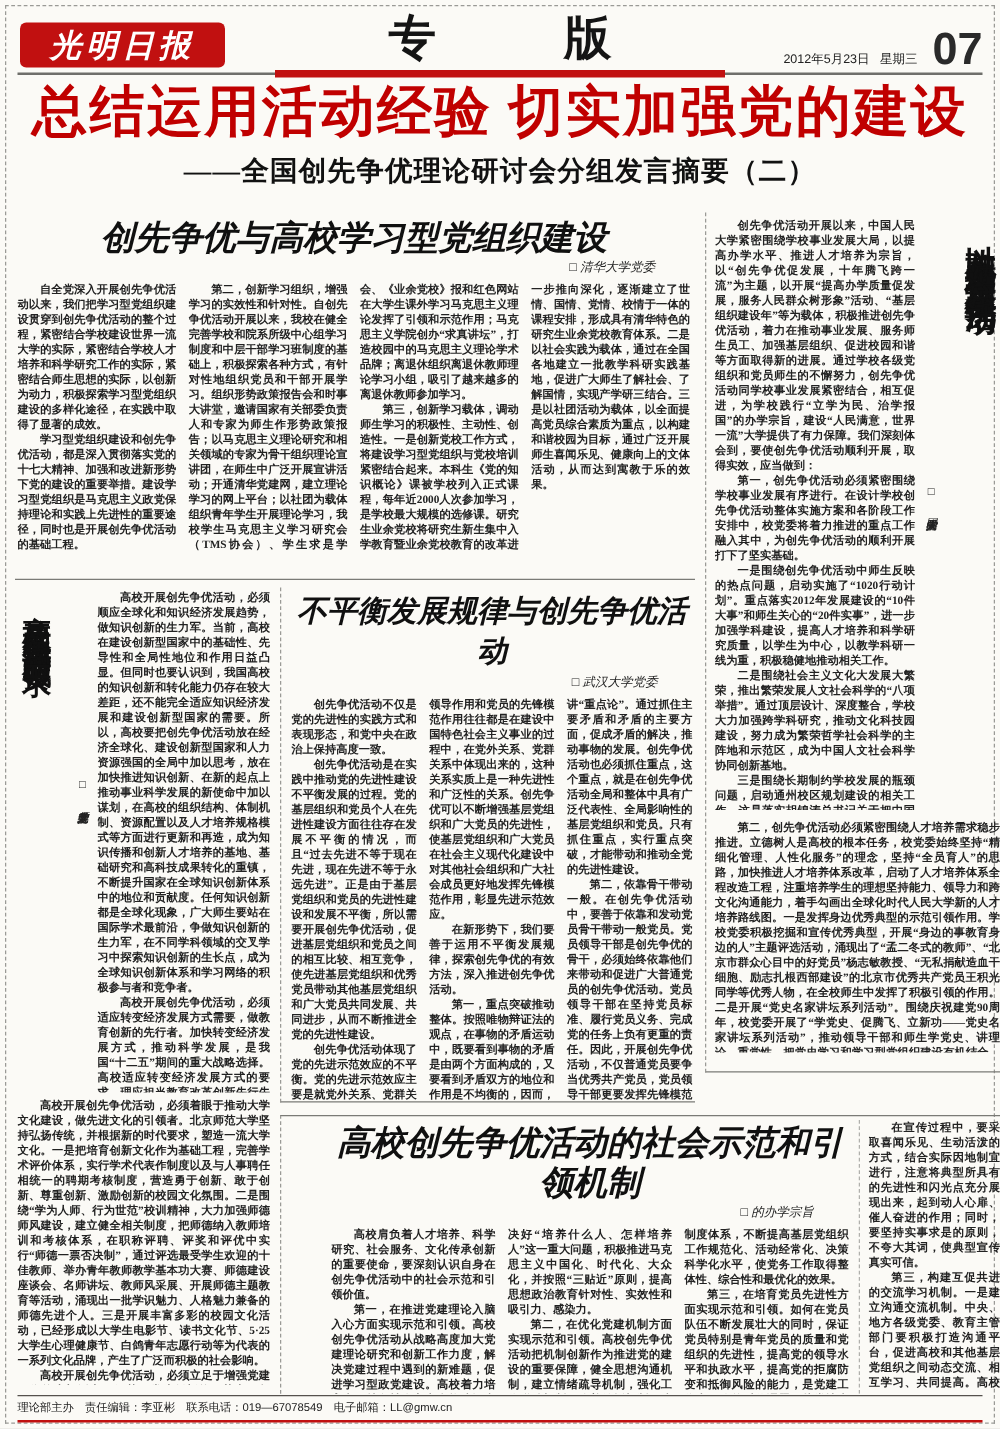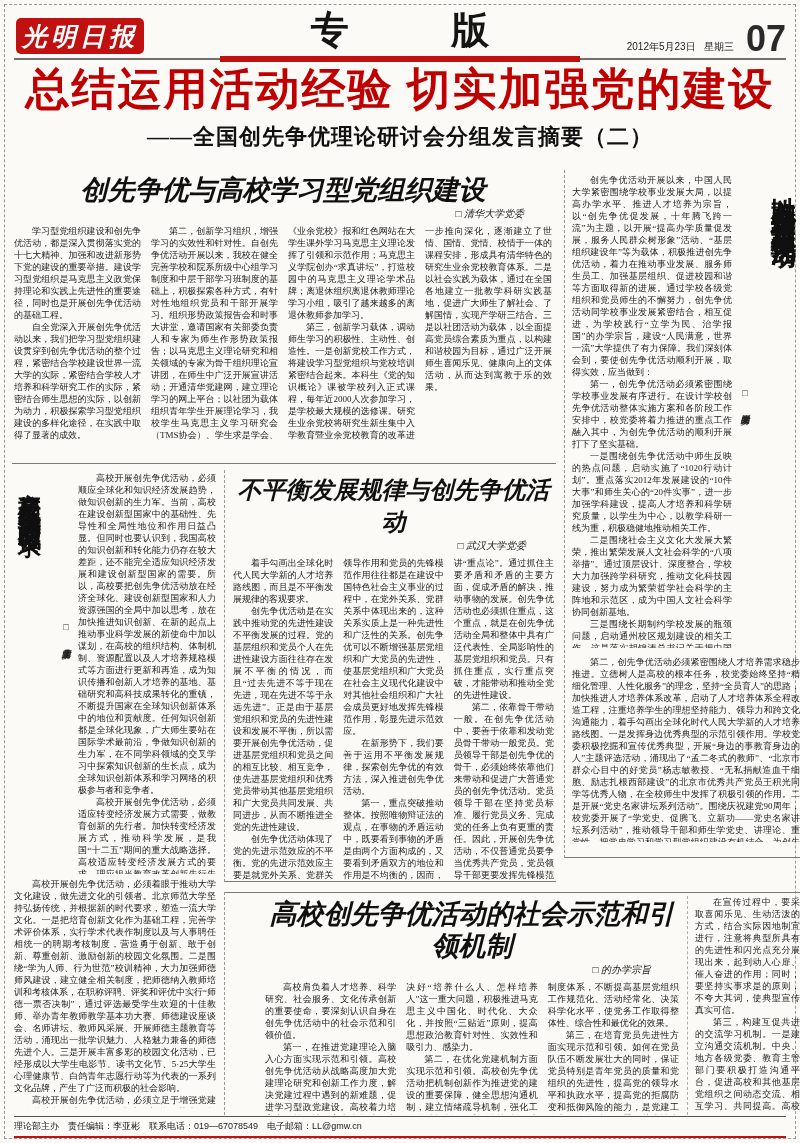--- a/index.html
+++ b/index.html
@@ -2,21 +2,21 @@
 <html><head>
 <meta charset="utf-8">
 <style>
   html,body{margin:0;padding:0;background:#d8d8d4;}
   .page{position:relative;width:800px;height:1143px;margin:0 auto;background:#fbfaf6;
         font-family:"Liberation Serif","DejaVu Serif",serif;color:#1a1a1a;overflow:hidden;box-sizing:border-box;}
   .frame{position:absolute;left:4px;top:4px;right:4px;bottom:4px;border:1px dashed #9a9a96;pointer-events:none;}
 
   
   .masthead{position:absolute;left:14px;right:14px;top:12px;height:46px;border-bottom:2px solid #6f6f6b;}
-  .logo{position:absolute;left:2px;bottom:4px;width:128px;height:36px;background:#c11010;color:#fff;
+  .logo{position:absolute;left:2px;bottom:4px;width:164px;height:36px;background:#c11010;color:#fff;
         border-radius:5px;display:flex;align-items:center;justify-content:center;
         font-size:25px;font-weight:bold;font-style:italic;letter-spacing:4px;}
   .section-title{position:absolute;left:0;right:0;bottom:2px;text-align:center;
         font-size:38px;font-weight:900;letter-spacing:46px;text-indent:46px;
         font-family:"Liberation Sans","DejaVu Sans",sans-serif;color:#141414;}
   .red-bar{position:absolute;left:50%;transform:translateX(-50%);bottom:-4px;width:360px;height:6px;background:#c11010;}
   .dateblock{position:absolute;right:52px;bottom:4px;font-size:10px;color:#222;
         font-family:"Liberation Sans","DejaVu Sans",sans-serif;}
   .pagenum{position:absolute;right:0;bottom:-2px;font-size:36px;font-weight:bold;color:#2a2a2a;
         font-family:"Liberation Sans","DejaVu Sans",sans-serif;}
@@ -26,21 +26,21 @@
   .headline h1{margin:0;font-size:44px;line-height:52px;font-weight:900;color:#c00000;letter-spacing:2px;}
   .headline h2{margin:6px 0 0 0;font-size:22px;font-weight:bold;color:#111;letter-spacing:1px;}
 
   
   .content{position:absolute;left:12px;right:12px;top:170px;height:945px;}
   .art{position:absolute;box-sizing:border-box;overflow:hidden;}
   .art-title{text-align:center;font-size:27px;font-weight:900;line-height:32px;margin:2px 0 1px 0;color:#101010;font-style:italic;}
   .art-title.small{font-size:24px;}
   .byline{text-align:right;font-size:10px;font-style:italic;color:#222;padding-right:28px;margin-bottom:4px;}
   .body-text{font-size:9px;line-height:12px;text-align:justify;color:#222;overflow:hidden;}
-  .body-text p{margin:0;text-indent:2em;}
+  .body-text p{margin:0;text-indent:2em;font-weight:bold;}
   .cols4{column-count:4;column-gap:10px;}
   .cols3{column-count:3;column-gap:10px;}
 
   
   .a-tsinghua{left:0;top:0;width:544px;height:294px;border-bottom:1px solid #7a7a76;padding:2px 4px 4px 2px;}
   .a-tsinghua .body-text{height:228px;}
 
   
   .a-renmin{left:552px;top:0;width:236px;height:688px;border-left:1px dashed #9a9a96;border-bottom:1px solid #7a7a76;padding:4px 0 4px 7px;}
   .renmin-top{position:relative;height:474px;}
@@ -99,22 +99,22 @@
     <h1>总结运用活动经验  切实加强党的建设</h1>
     <h2>——全国创先争优理论研讨会分组发言摘要（二）</h2>
   </div>
 
   <div class="content">
 
     <div class="art a-tsinghua">
       <div class="art-title">创先争优与高校学习型党组织建设</div>
       <div class="byline">□ 清华大学党委</div>
       <div class="body-text cols4">
+          <p>自全党深入开展创先争优活动以来，我们把学习型党组织建设贯穿到创先争优活动的整个过程，紧密结合学校建设世界一流大学的实际，紧密结合学校人才培养和科学研究工作的实际，紧密结合师生思想的实际，以创新为动力，积极探索学习型党组织建设的多样化途径，在实践中取得了显著的成效。</p>
           <p>学习型党组织建设和创先争优活动，都是深入贯彻落实党的十七大精神、加强和改进新形势下党的建设的重要举措。建设学习型党组织是马克思主义政党保持理论和实践上先进性的重要途径，同时也是开展创先争优活动的基础工程。</p>
-          <p>自全党深入开展创先争优活动以来，我们把学习型党组织建设贯穿到创先争优活动的整个过程，紧密结合学校建设世界一流大学的实际，紧密结合学校人才培养和科学研究工作的实际，紧密结合师生思想的实际，以创新为动力，积极探索学习型党组织建设的多样化途径，在实践中取得了显著的成效。</p>
           <p>第二，创新学习组织，增强学习的实效性和针对性。自创先争优活动开展以来，我校在健全完善学校和院系所级中心组学习制度和中层干部学习班制度的基础上，积极探索各种方式，有针对性地组织党员和干部开展学习。组织形势政策报告会和时事大讲堂，邀请国家有关部委负责人和专家为师生作形势政策报告；以马克思主义理论研究和相关领域的专家为骨干组织理论宣讲团，在师生中广泛开展宣讲活动；开通清华党建网，建立理论学习的网上平台；以社团为载体组织青年学生开展理论学习，我校学生马克思主义学习研究会（TMS协会）、学生求是学会、《业余党校》报和红色网站在大学生课外学习马克思主义理论发挥了引领和示范作用；马克思主义学院创办“求真讲坛”，打造校园中的马克思主义理论学术品牌；离退休组织离退休教师理论学习小组，吸引了越来越多的离退休教师参加学习。</p>
           <p>第三，创新学习载体，调动师生学习的积极性、主动性、创造性。一是创新党校工作方式，将建设学习型党组织与党校培训紧密结合起来。本科生《党的知识概论》课被学校列入正式课程，每年近2000人次参加学习，是学校最大规模的选修课。研究生业余党校将研究生新生集中入学教育暨业余党校教育的改革进一步推向深化，逐渐建立了世情、国情、党情、校情于一体的课程安排，形成具有清华特色的研究生业余党校教育体系。二是以社会实践为载体，通过在全国各地建立一批教学科研实践基地，促进广大师生了解社会、了解国情，实现产学研三结合。三是以社团活动为载体，以全面提高党员综合素质为重点，以构建和谐校园为目标，通过广泛开展师生喜闻乐见、健康向上的文体活动，从而达到寓教于乐的效果。</p>
         </div>
     </div>
 
     <div class="art a-renmin">
       <div class="renmin-top">
         <div class="body-text">
             <p>创先争优活动开展以来，中国人民大学紧密围绕学校事业发展大局，以提高办学水平、推进人才培养为宗旨，以“创先争优促发展，十年腾飞跨一流”为主题，以开展“提高办学质量促发展，服务人民群众树形象”活动、“基层组织建设年”等为载体，积极推进创先争优活动，着力在推动事业发展、服务师生员工、加强基层组织、促进校园和谐等方面取得新的进展。通过学校各级党组织和党员师生的不懈努力，创先争优活动同学校事业发展紧密结合，相互促进，为学校践行“立学为民、治学报国”的办学宗旨，建设“人民满意，世界一流”大学提供了有力保障。我们深刻体会到，要使创先争优活动顺利开展，取得实效，应当做到：</p>
             <p>第一，创先争优活动必须紧密围绕学校事业发展有序进行。在设计学校创先争优活动整体实施方案和各阶段工作安排中，校党委将着力推进的重点工作融入其中，为创先争优活动的顺利开展打下了坚实基础。</p>
@@ -146,21 +146,21 @@
       <div class="bnu-bottom body-text">
           <p>高校开展创先争优活动，必须着眼于推动大学文化建设，做先进文化的引领者。北京师范大学坚持弘扬传统，并根据新的时代要求，塑造一流大学文化。一是把培育创新文化作为基础工程，完善学术评价体系，实行学术代表作制度以及与人事聘任相统一的聘期考核制度，营造勇于创新、敢于创新、尊重创新、激励创新的校园文化氛围。二是围绕“学为人师、行为世范”校训精神，大力加强师德师风建设，建立健全相关制度，把师德纳入教师培训和考核体系，在职称评聘、评奖和评优中实行“师德一票否决制”，通过评选最受学生欢迎的十佳教师、举办青年教师教学基本功大赛、师德建设座谈会、名师讲坛、教师风采展、开展师德主题教育等活动，涌现出一批学识魅力、人格魅力兼备的师德先进个人。三是开展丰富多彩的校园文化活动，已经形成以大学生电影节、读书文化节、5·25大学生心理健康节、白鸽青年志愿行动等为代表的一系列文化品牌，产生了广泛而积极的社会影响。</p>
           <p>高校开展创先争优活动，必须立足于增强党建工作的生机活力，做基层党建创新的示范者。坚持“围绕中心抓党建，凝聚人心促发展”，把创先争优活动渗透到教学科研和管理服务等各项工作中，扎实开展“基层组织建设年”活动，不断增强基层党组织的生机活力。一是创新学习形式，构建学校党委、院系分党委、基层党支部三级理论学习体系，推进学习型党组织建设。二是创新支部设置方式，积极探索把党支部建在科研团队、教学团队、项目团队上，使新的教学科研机构延伸到哪里，支部就设置到哪里。三是创新支部活动内容，积极支持党支部搭建跨学校、跨院系、跨学科、跨师生的共建平台，增强活动的实效性和吸引力，开展创建“优秀党日”活动，引导教工党支部围绕中心工作策划党组织活动。四是选好配强支部书记，明确规定任职条件原则上要求具有副高以上职称，把支部书记培训纳入干部教育培养体系。</p>
         </div>
     </div>
 
     <div class="art a-wuhan">
       <div class="art-title small">不平衡发展规律与创先争优活动</div>
       <div class="byline">□ 武汉大学党委</div>
       <div class="body-text cols3">
-          <p>着手勾画出全球化时代人民大学新的人才培养路线图，而且是不平衡发展规律的客观要求。</p>
+          <p>创先争优活动不仅是党的先进性的实践方式和表现形态，和党中央在政治上保持高度一致。</p>
           <p>创先争优活动是在实践中推动党的先进性建设不平衡发展的过程。党的基层组织和党员个人在先进性建设方面往往存在发展不平衡的情况，而且“过去先进不等于现在先进，现在先进不等于永远先进”。正是由于基层党组织和党员的先进性建设和发展不平衡，所以需要开展创先争优活动，促进基层党组织和党员之间的相互比较、相互竞争，使先进基层党组织和优秀党员带动其他基层党组织和广大党员共同发展、共同进步，从而不断推进全党的先进性建设。</p>
           <p>创先争优活动体现了党的先进示范效应的不平衡。党的先进示范效应主要是就党外关系、党群关系而言的。党组织的核心领导作用和党员的先锋模范作用往往都是在建设中国特色社会主义事业的过程中，在党外关系、党群关系中体现出来的，这种关系实质上是一种先进性和广泛性的关系。创先争优可以不断增强基层党组织和广大党员的先进性，使基层党组织和广大党员在社会主义现代化建设中对其他社会组织和广大社会成员更好地发挥先锋模范作用，彰显先进示范效应。</p>
           <p>在新形势下，我们要善于运用不平衡发展规律，探索创先争优的有效方法，深入推进创先争优活动。</p>
           <p>第一，重点突破推动整体。按照唯物辩证法的观点，在事物的矛盾运动中，既要看到事物的矛盾是由两个方面构成的，又要看到矛盾双方的地位和作用是不均衡的，因而，既要讲“两点论”，更要讲“重点论”。通过抓住主要矛盾和矛盾的主要方面，促成矛盾的解决，推动事物的发展。创先争优活动也必须抓住重点，这个重点，就是在创先争优活动全局和整体中具有广泛代表性、全局影响性的基层党组织和党员。只有抓住重点，实行重点突破，才能带动和推动全党的先进性建设。</p>
           <p>第二，依靠骨干带动一般。在创先争优活动中，要善于依靠和发动党员骨干带动一般党员。党员领导干部是创先争优的骨干，必须始终依靠他们来带动和促进广大普通党员的创先争优活动。党员领导干部在坚持党员标准、履行党员义务、完成党的任务上负有更重的责任。因此，开展创先争优活动，不仅普通党员要争当优秀共产党员，党员领导干部更要发挥先锋模范作用。</p>
         </div>
     </div>
 
     <div class="art a-hunan">
       <div class="hunan-main">

